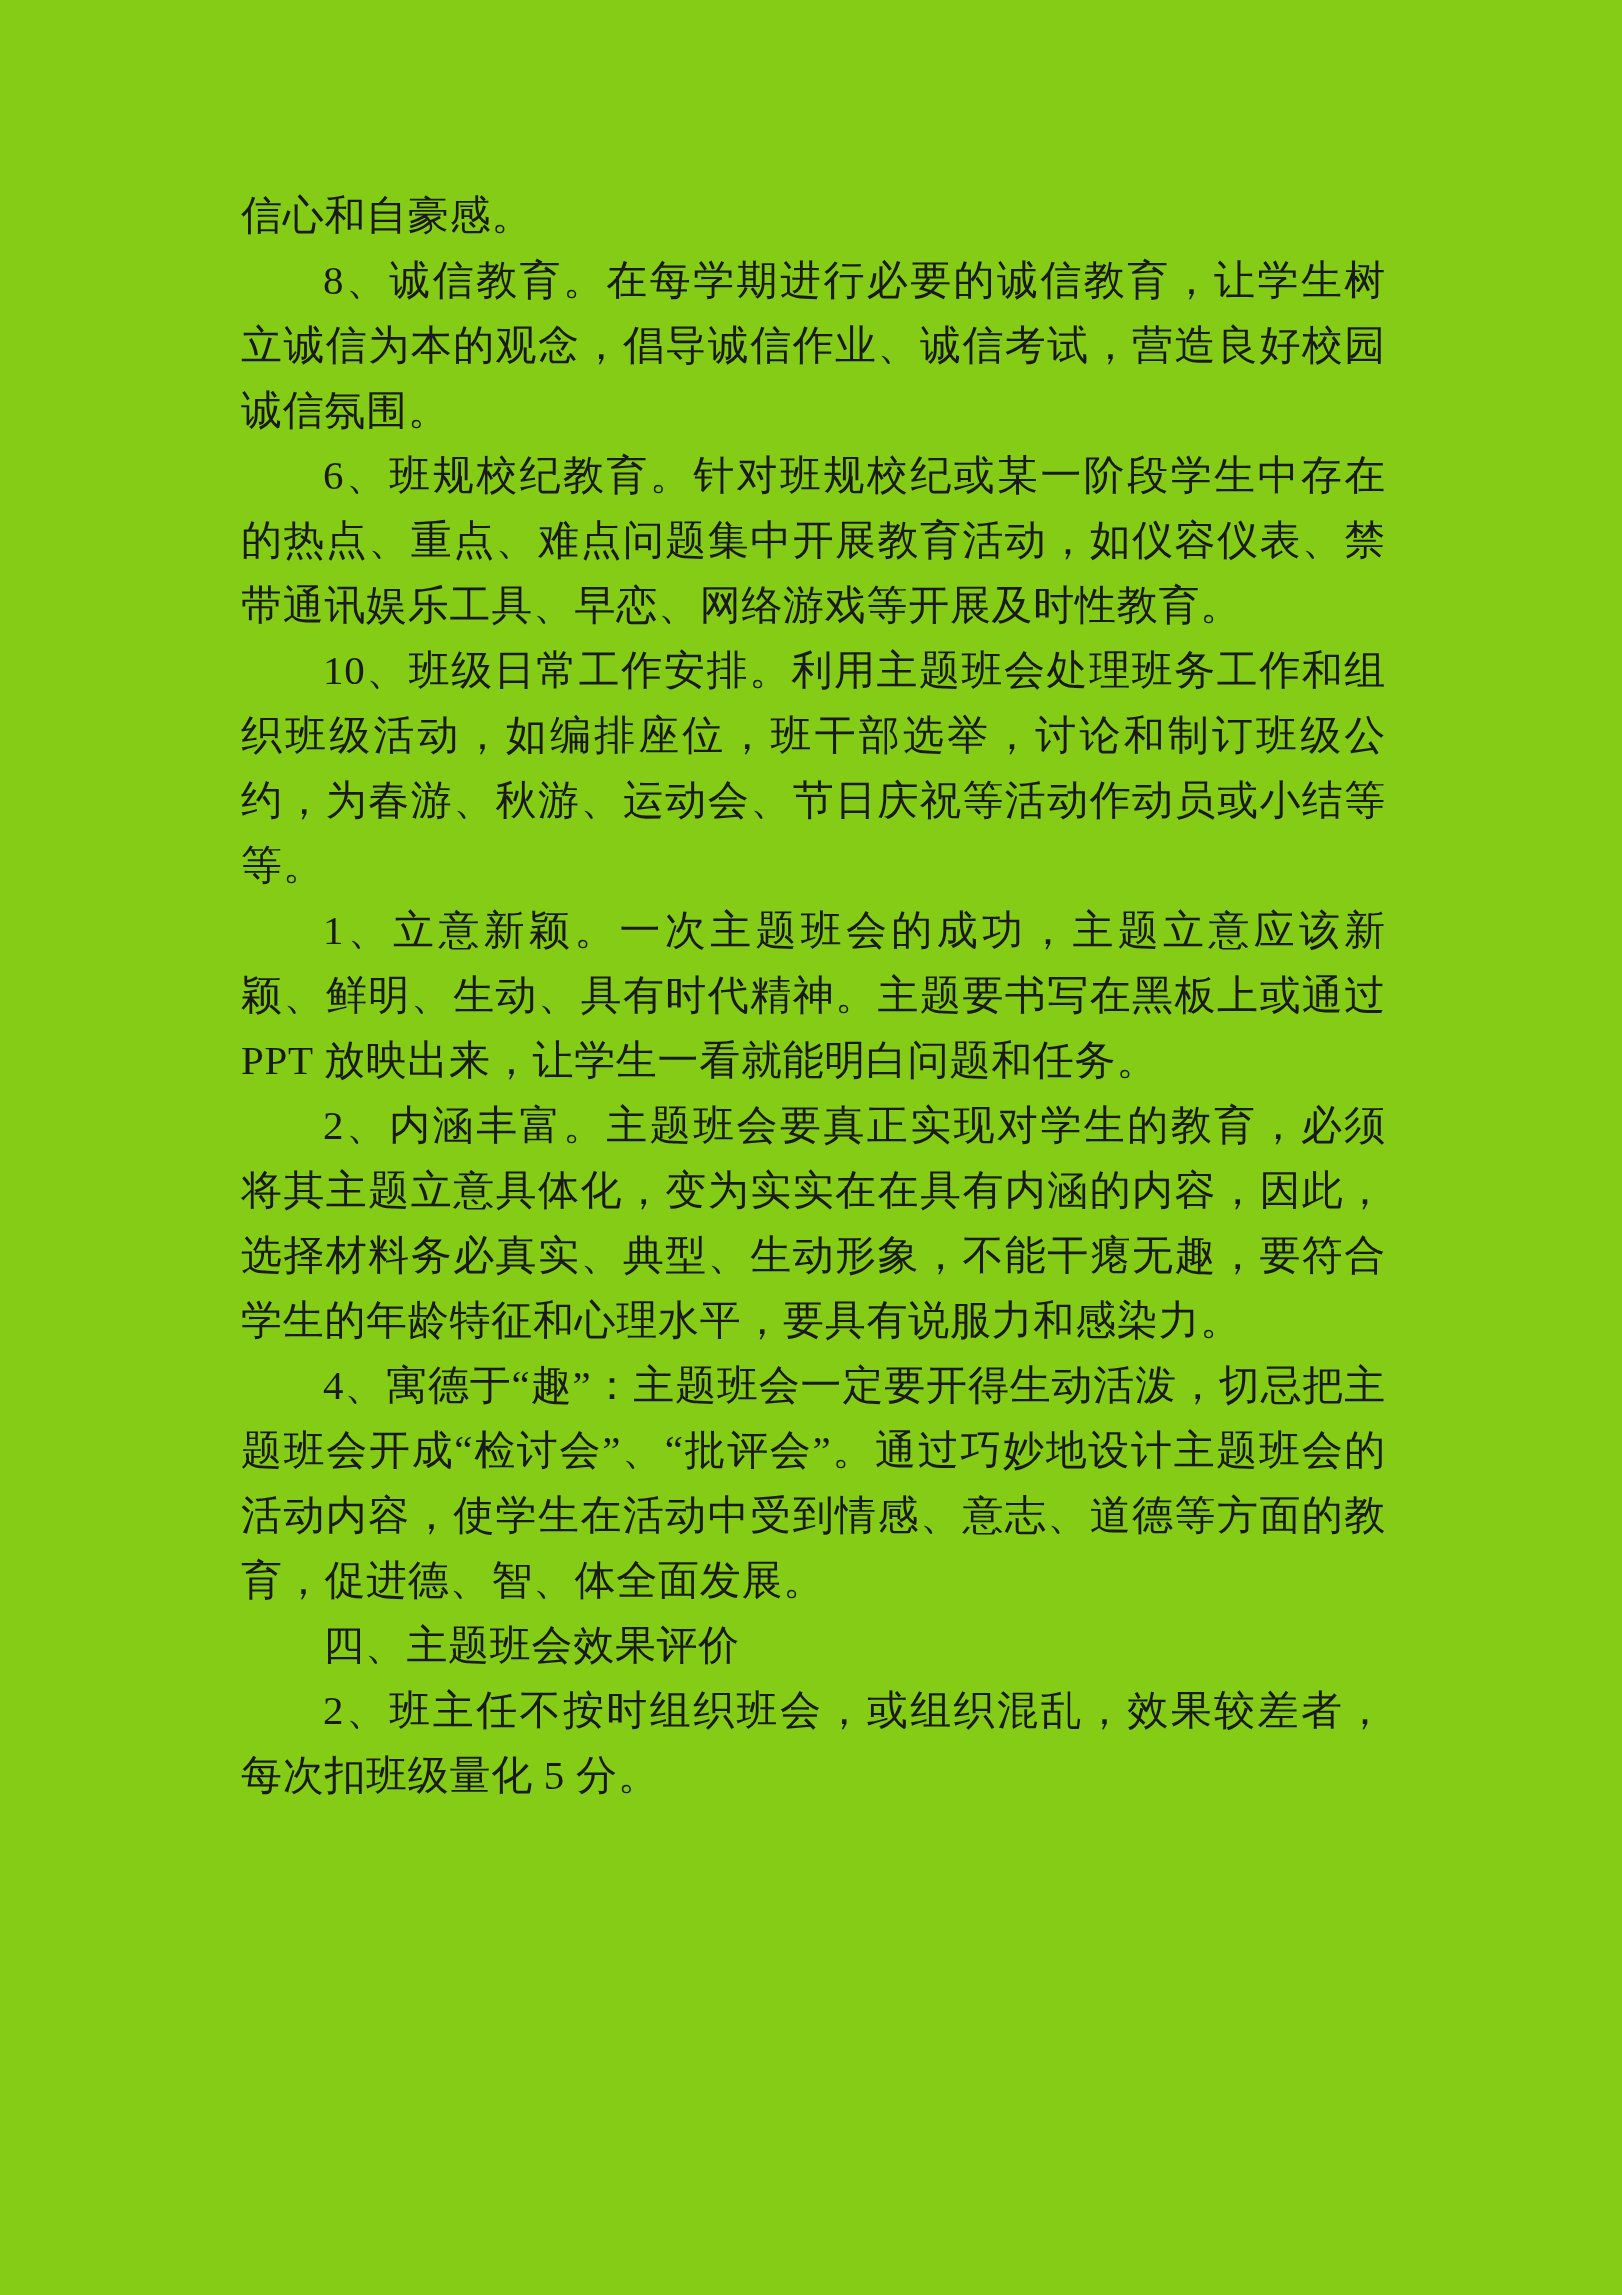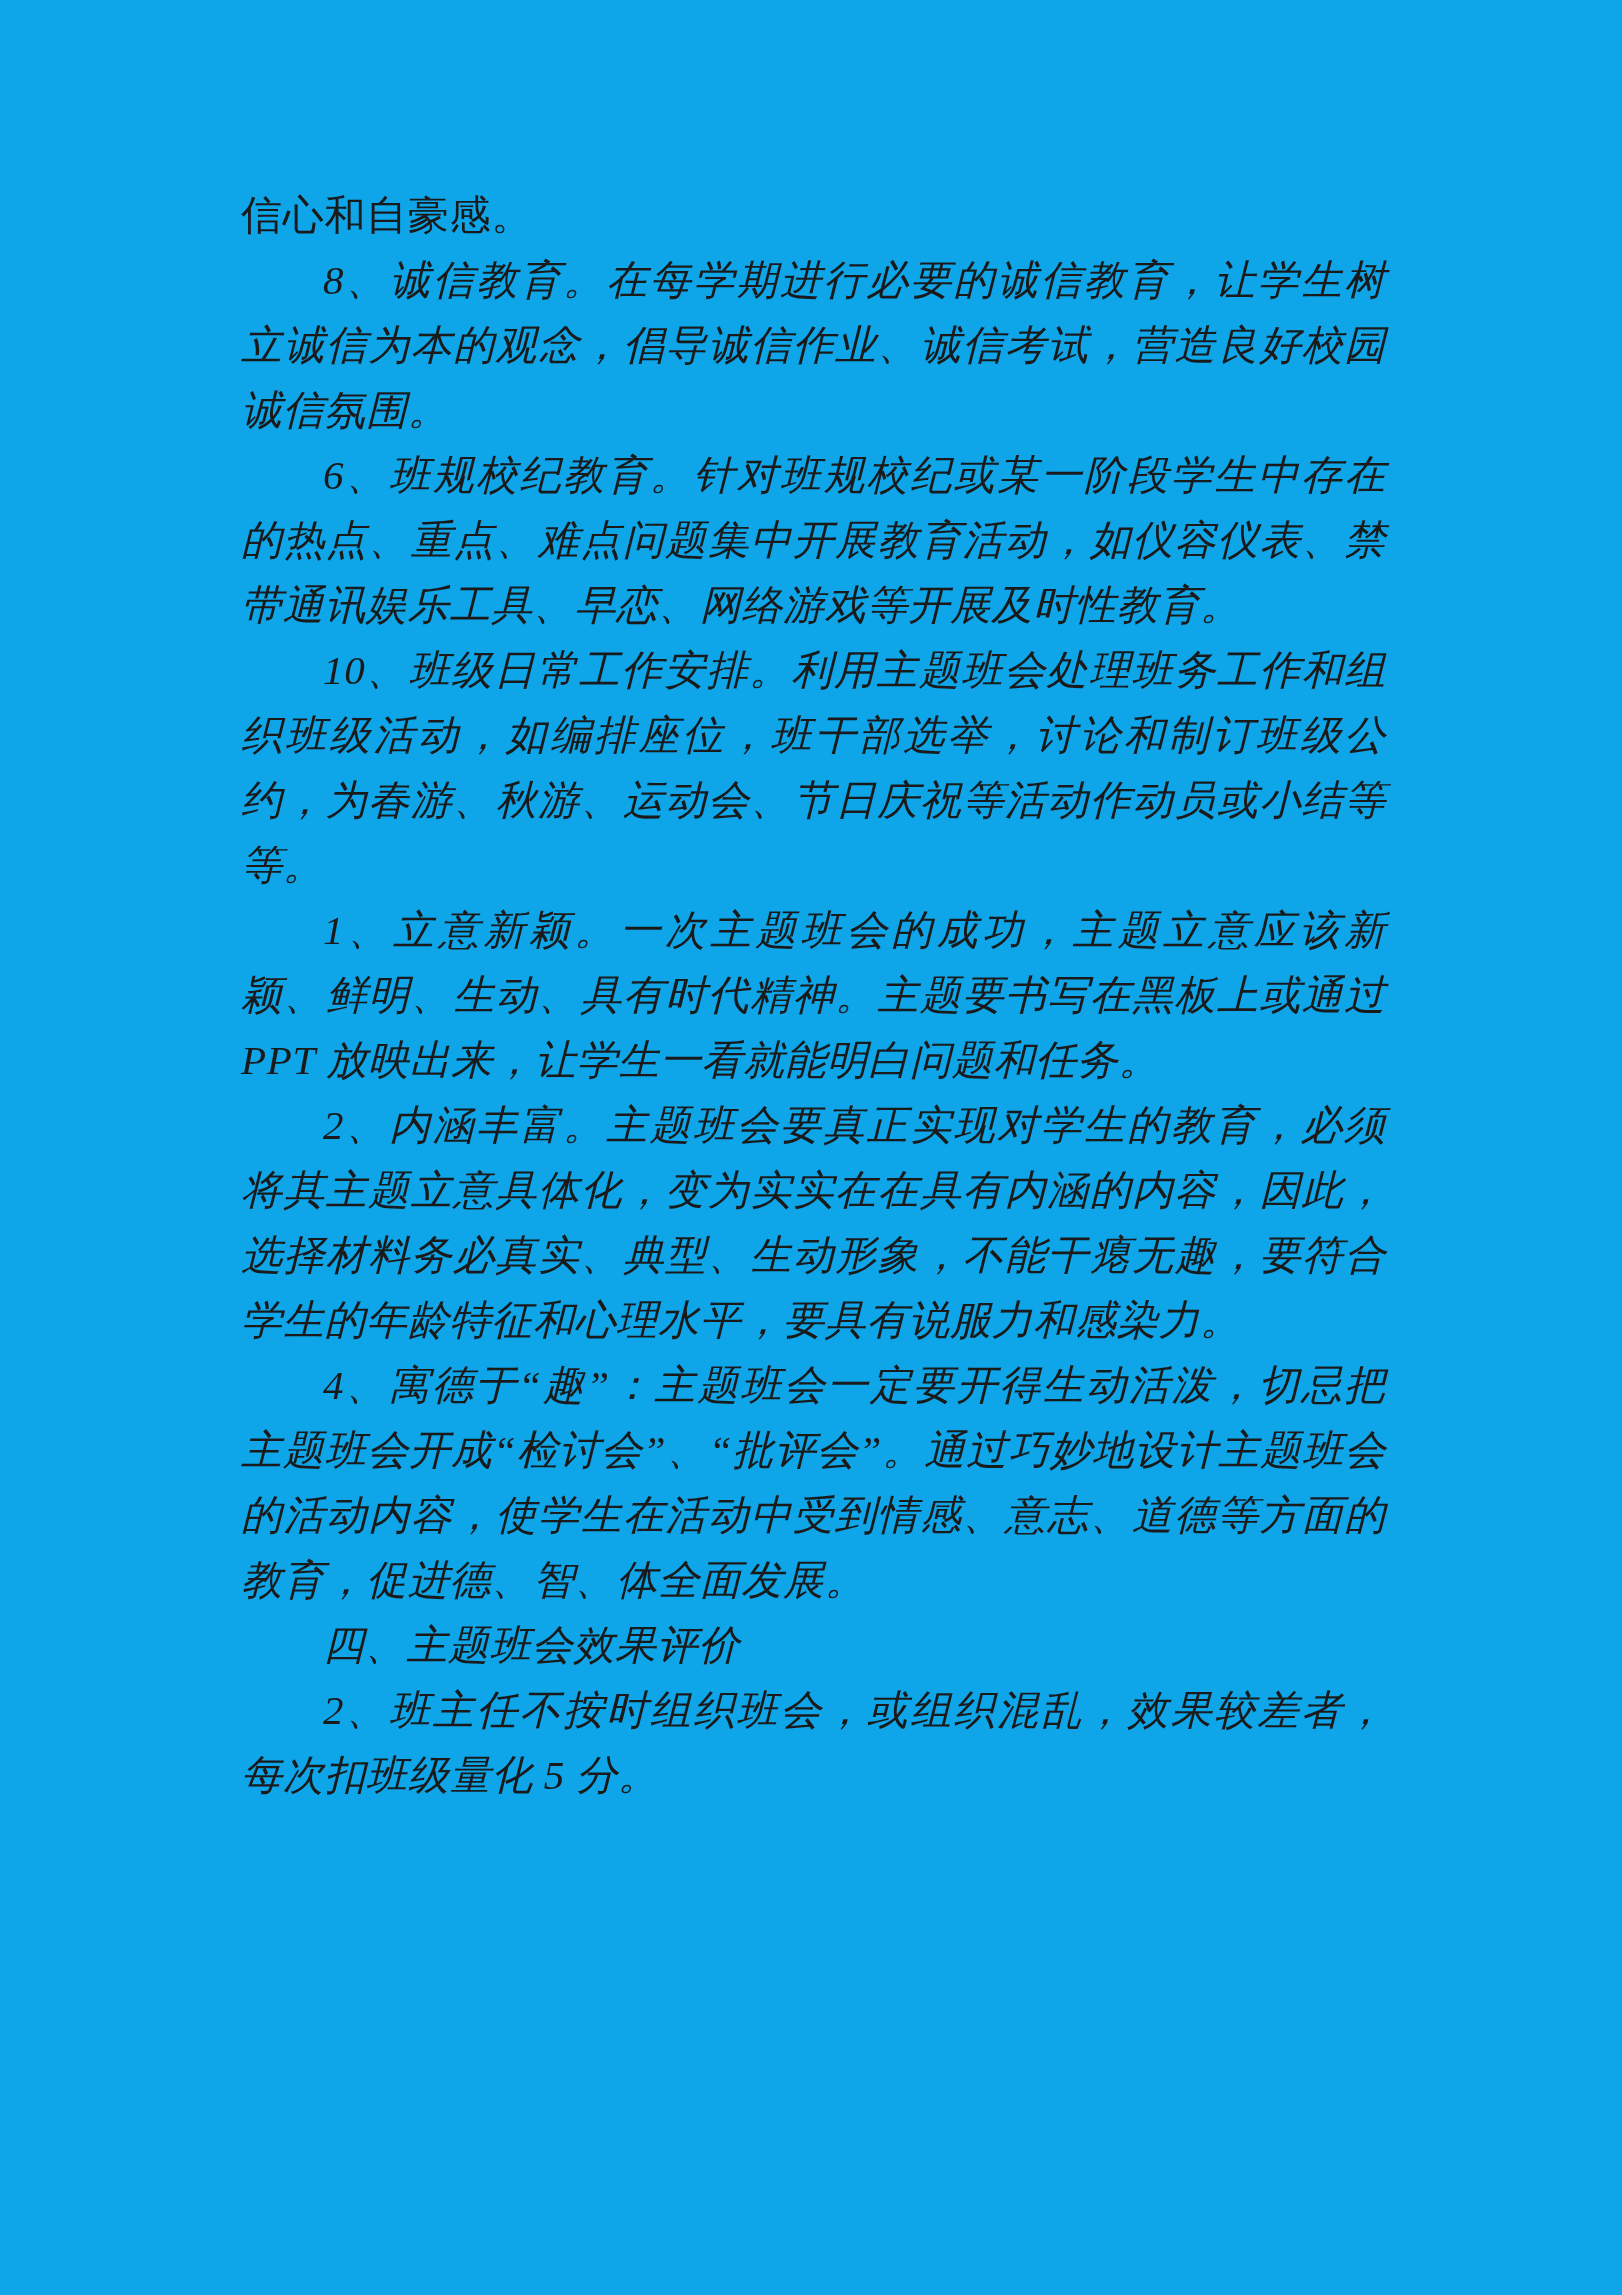--- a/index.html
+++ b/index.html
@@ -12,39 +12,38 @@
     height: 2295px;
     position: relative;
     font-family: "Liberation Serif", "DejaVu Serif", serif;
   }
   .page {
     position: absolute;
     top: 0;
     left: 0;
     width: 1623px;
     height: 2295px;
-    background: #0ea5e9;
+    background: #84cc16;
     box-sizing: border-box;
     padding: 183px 237px 196px 241px;
     color: #1a1a1a;
   }
   .document-body {
     font-size: 41px;
     line-height: 65px;
     text-align: justify;
     letter-spacing: 0.7px;
   }
   .para {
     margin: 0;
     padding: 0;
     text-indent: 0;
   }
   .para.indent {
     text-indent: 2em;
-    font-style: italic;
   }
 </style>
 </head>
 <body>
 
 <div class="page">
   <div class="document-body">
       <p class="para">信心和自豪感。</p>
       <p class="para indent">8、诚信教育。在每学期进行必要的诚信教育，让学生树立诚信为本的观念，倡导诚信作业、诚信考试，营造良好校园诚信氛围。</p>
       <p class="para indent">6、班规校纪教育。针对班规校纪或某一阶段学生中存在的热点、重点、难点问题集中开展教育活动，如仪容仪表、禁带通讯娱乐工具、早恋、网络游戏等开展及时性教育。</p>

